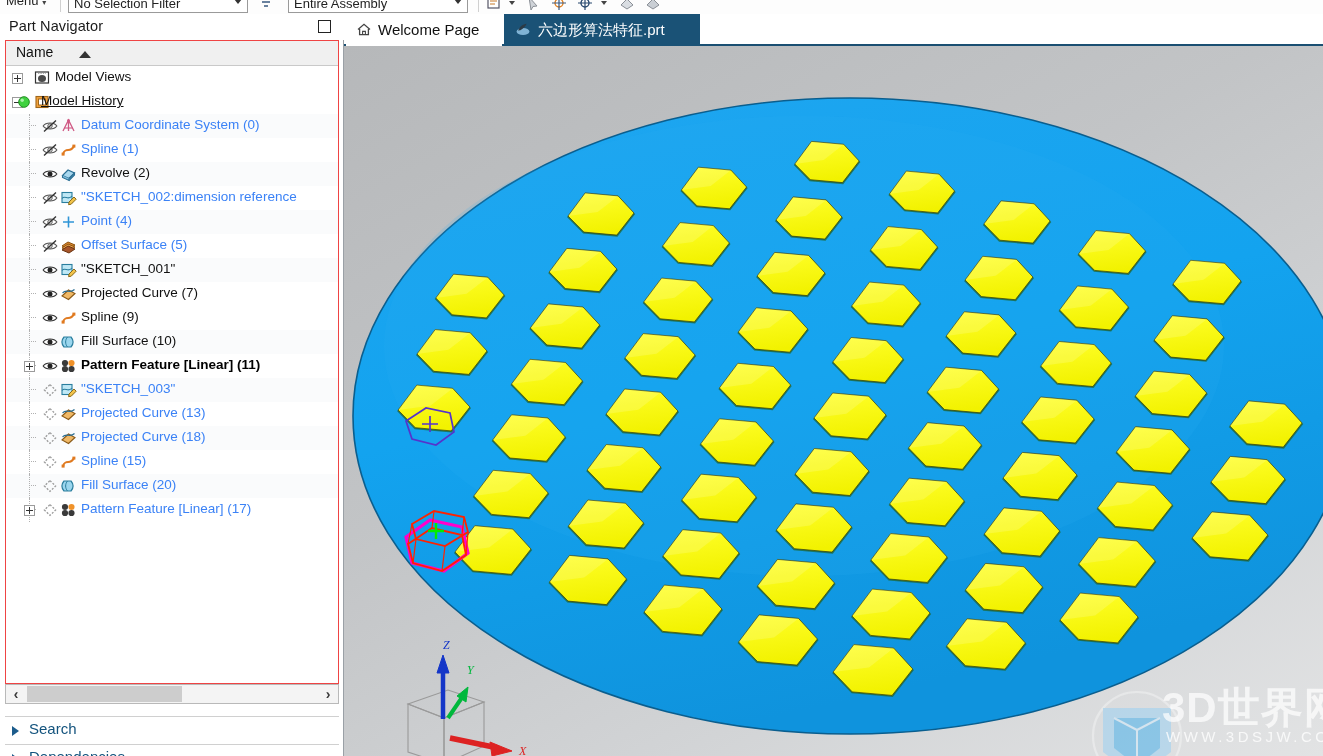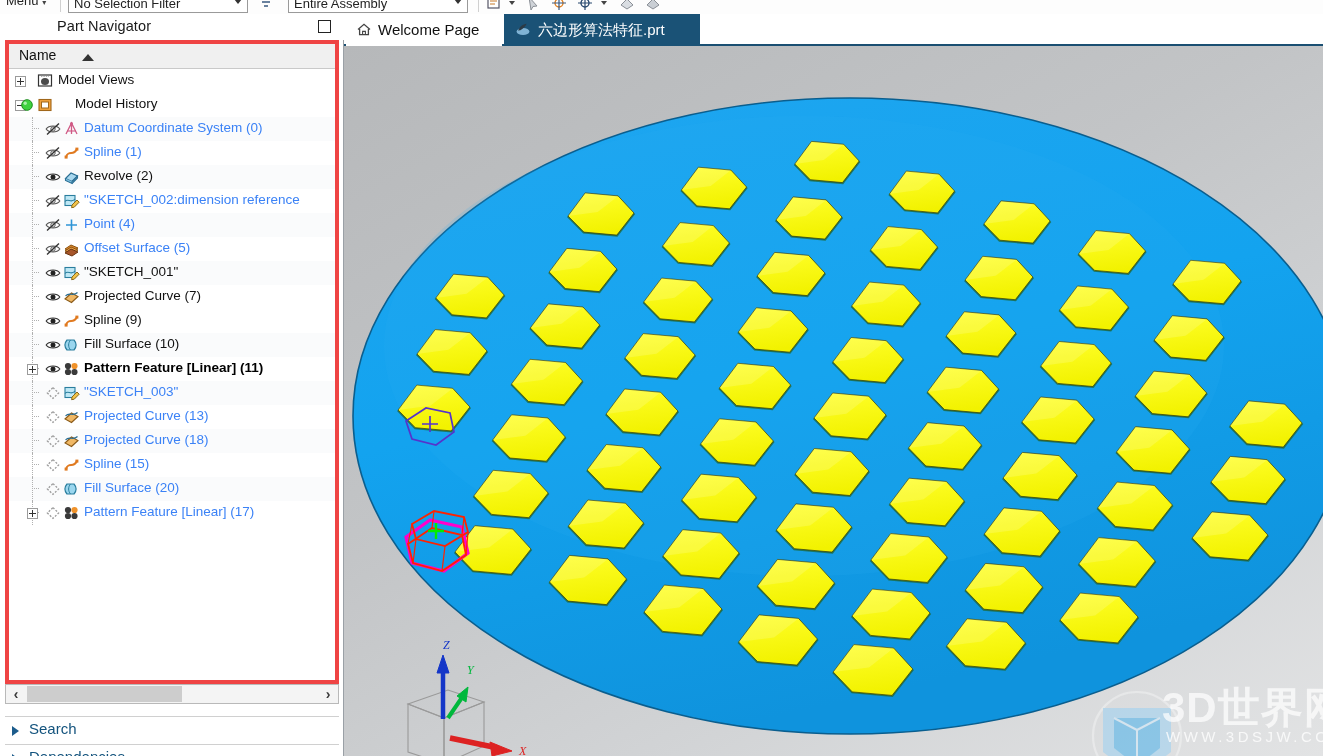--- a/index.html
+++ b/index.html
@@ -22,26 +22,26 @@
   .ts-combo .txt{position:absolute;left:5px;top:1px;font-size:13px;color:#222;white-space:nowrap;}
   .ts-combo .arr{position:absolute;right:5px;top:4px;width:0;height:0;
             border-left:4px solid transparent;border-right:4px solid transparent;border-top:5px solid #333;}
   .ts-vsep{position:absolute;top:-6px;width:1px;height:18px;background:#d0d0d0;}
   .ts-icon{position:absolute;top:-5px;}
 
   
   .leftpanel{position:absolute;left:0;top:14px;width:344px;height:742px;background:#ffffff;
              border-right:1px solid #9aa0a6;box-sizing:border-box;}
   .pn-title{position:absolute;left:0;top:0;width:344px;height:26px;background:#fff;}
-  .pn-title .t{position:absolute;left:9px;top:4px;font-size:14.5px;color:#1a1a1a;letter-spacing:.1px;margin-left:48px;}
+  .pn-title .t{position:absolute;left:9px;top:4px;font-size:14.5px;color:#1a1a1a;letter-spacing:.1px;}
   .pn-dock{position:absolute;right:13px;top:6px;width:13px;height:13px;border:1.6px solid #222;
            background:#fff;box-sizing:border-box;cursor:pointer;}
 
   .pn-tree{position:absolute;left:5px;top:26px;width:334px;height:644px;
-           border:4px solid #ef4444;background:#fff;box-sizing:border-box;overflow:hidden;}
+           border:1px solid #ef4444;background:#fff;box-sizing:border-box;overflow:hidden;}
   .pn-head{position:relative;height:24px;background:#f0f0f0;border-bottom:1px solid #c9c9c9;}
   .pn-head .hname{position:absolute;left:10px;top:3px;font-size:14px;color:#111;}
   .sort-asc{position:absolute;left:73px;top:10px;width:0;height:0;
             border-left:6px solid transparent;border-right:6px solid transparent;border-bottom:7px solid #333;}
 
   .rows{position:relative;}
   .row{position:relative;height:24px;white-space:nowrap;box-sizing:border-box;}
   .row.alt{background:#fafbfc;}
   .row .lbl{position:absolute;top:3px;font-size:13.5px;white-space:nowrap;}
   .row.dim .lbl{color:#3b82f6;}
@@ -203,21 +203,21 @@
                 <circle cx="8" cy="7" r="5.3" fill="#3fd13f" stroke="#1f8f1f" stroke-width="1"></circle>
                 <circle cx="6.2" cy="5.2" r="1.7" fill="#a9f0a9"></circle>
               </svg>
             </span>
             <span class="ficon" style="left:28px;">
               <svg width="17" height="16" viewBox="0 0 17 16">
                 <rect x="2" y="2.5" width="12" height="11" fill="#f2a23c" stroke="#a0661a" stroke-width="1.1"></rect>
                 <rect x="4.5" y="5" width="7" height="6" fill="#fff" stroke="#a0661a" stroke-width="1"></rect>
               </svg>
             </span>
-            <span class="lbl" style="left:66px;">Model History</span>
+            <span class="lbl" style="left:35px;text-decoration:underline;">Model History</span>
           </div>
           <div class="row dim alt">
             <span class="guide"></span>
             <span class="tick"></span>
             <span class="ind" style="left:36px;">
               <svg width="16" height="14" viewBox="0 0 16 14">
                 <path d="M1.2 7 C4 3, 12 3, 14.8 7 C12 11, 4 11, 1.2 7 Z" fill="#fff" stroke="#555" stroke-width="1.2"></path>
                 <circle cx="8" cy="7" r="2.2" fill="none" stroke="#555" stroke-width="1"></circle>
                 <path d="M2 12.4 L14 1.6" stroke="#333" stroke-width="1.4"></path>
               </svg>

